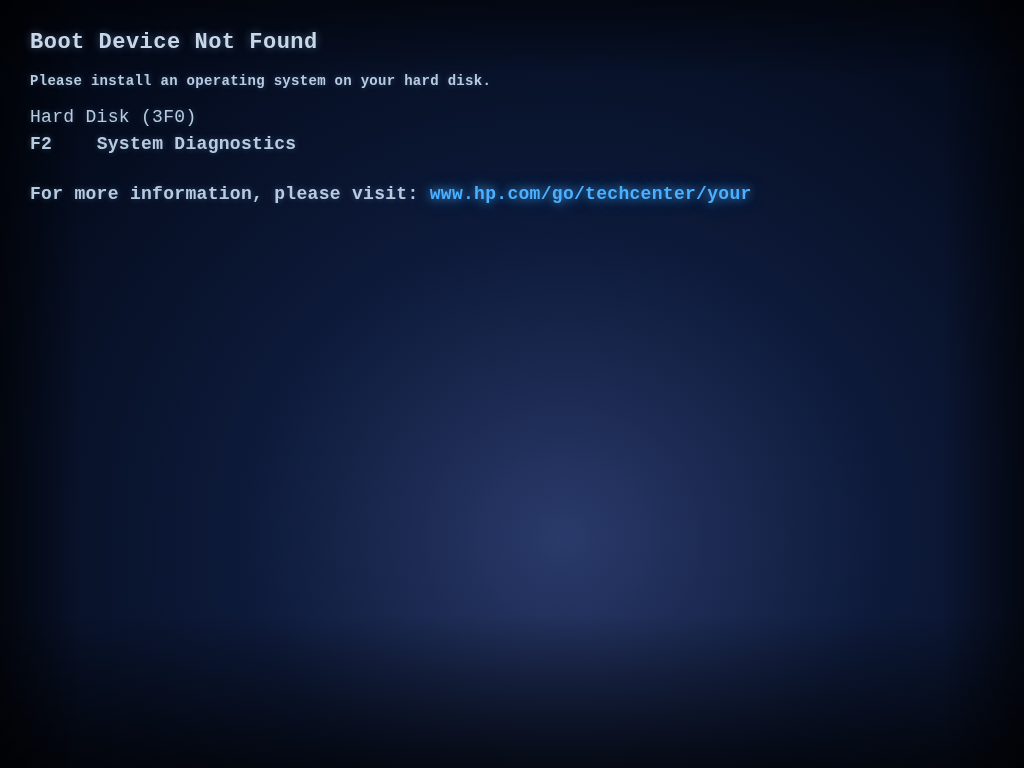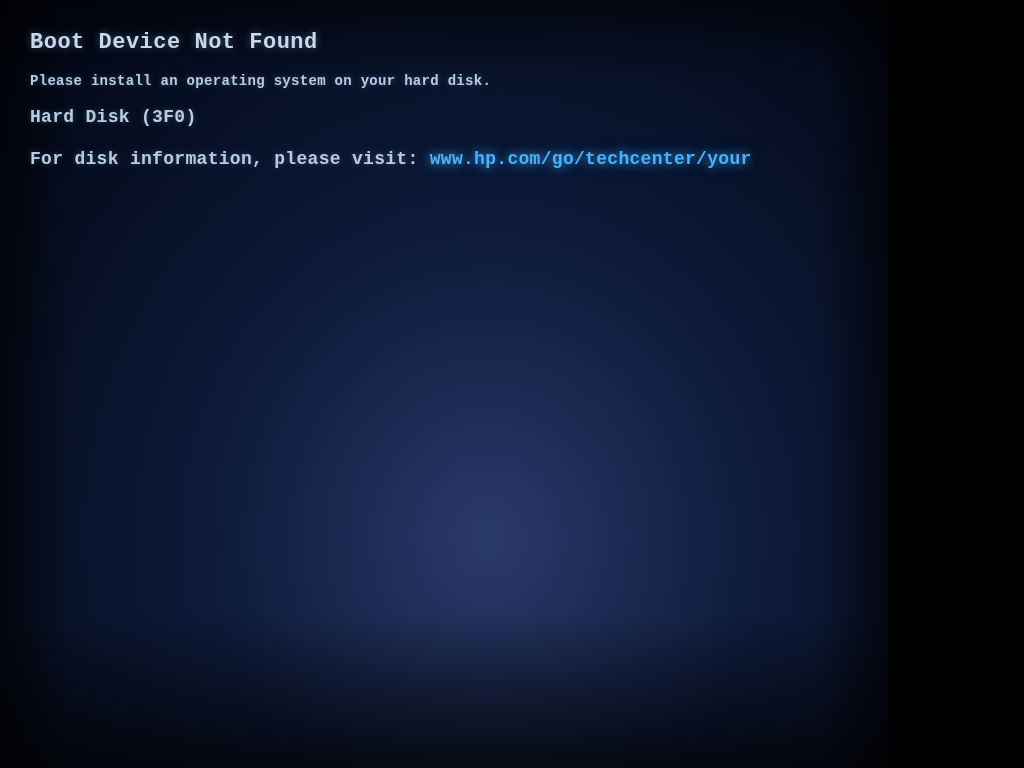--- a/index.html
+++ b/index.html
@@ -9,21 +9,21 @@
     }
 
     html, body {
       width: 1024px;
       height: 768px;
       overflow: hidden;
       background: #000;
     }
 
     .screen {
-      width: 888px;
+      width: 1024px;
       height: 768px;
       background: radial-gradient(ellipse at 55% 70%, #2a3a6a 0%, #0d1a3a 40%, #050d20 75%, #000510 100%);
       position: relative;
       font-family: 'Courier New', Courier, monospace;
       padding: 30px 20px 30px 20px;
     }
 
     
     .screen::before {
       content: '';
@@ -56,23 +56,23 @@
       font-size: 14px;
       font-weight: bold;
       letter-spacing: 0.3px;
       margin-bottom: 18px;
       text-shadow: 0 0 6px rgba(150, 190, 255, 0.3);
     }
 
     .hard-disk-info {
       color: #b8cce0;
       font-size: 18px;
-      font-weight: bold;
+      font-weight: normal;
       letter-spacing: 0.3px;
-      margin-bottom: 22px;
+      margin-bottom: 7px;
       text-shadow: 0 0 6px rgba(150, 190, 255, 0.3);
     }
 
     .diagnostics {
       color: #b8cce0;
       font-size: 18px;
       font-weight: bold;
       letter-spacing: 0.3px;
       margin-bottom: 30px;
       text-shadow: 0 0 6px rgba(150, 190, 255, 0.3);
@@ -96,20 +96,23 @@
 
 <div class="screen">
   <div class="content">
 
     <div class="error-title">Boot Device Not Found</div>
 
     <div class="install-message">Please install an operating system on your hard disk.</div>
 
     <div class="hard-disk-info">Hard Disk (3F0)</div>
 
+    <div class="diagnostics">
+      <span>F2</span>&nbsp;&nbsp;&nbsp;&nbsp;<span>System Diagnostics</span>
+    </div>
 
     <div class="more-info">
-      <span>For disk information, please visit:</span>
+      <span>For more information, please visit:</span>
       <span class="url-link">www.hp.com/go/techcenter/your</span>
     </div>
 
   </div>
 </div>
 
 </body></html>

